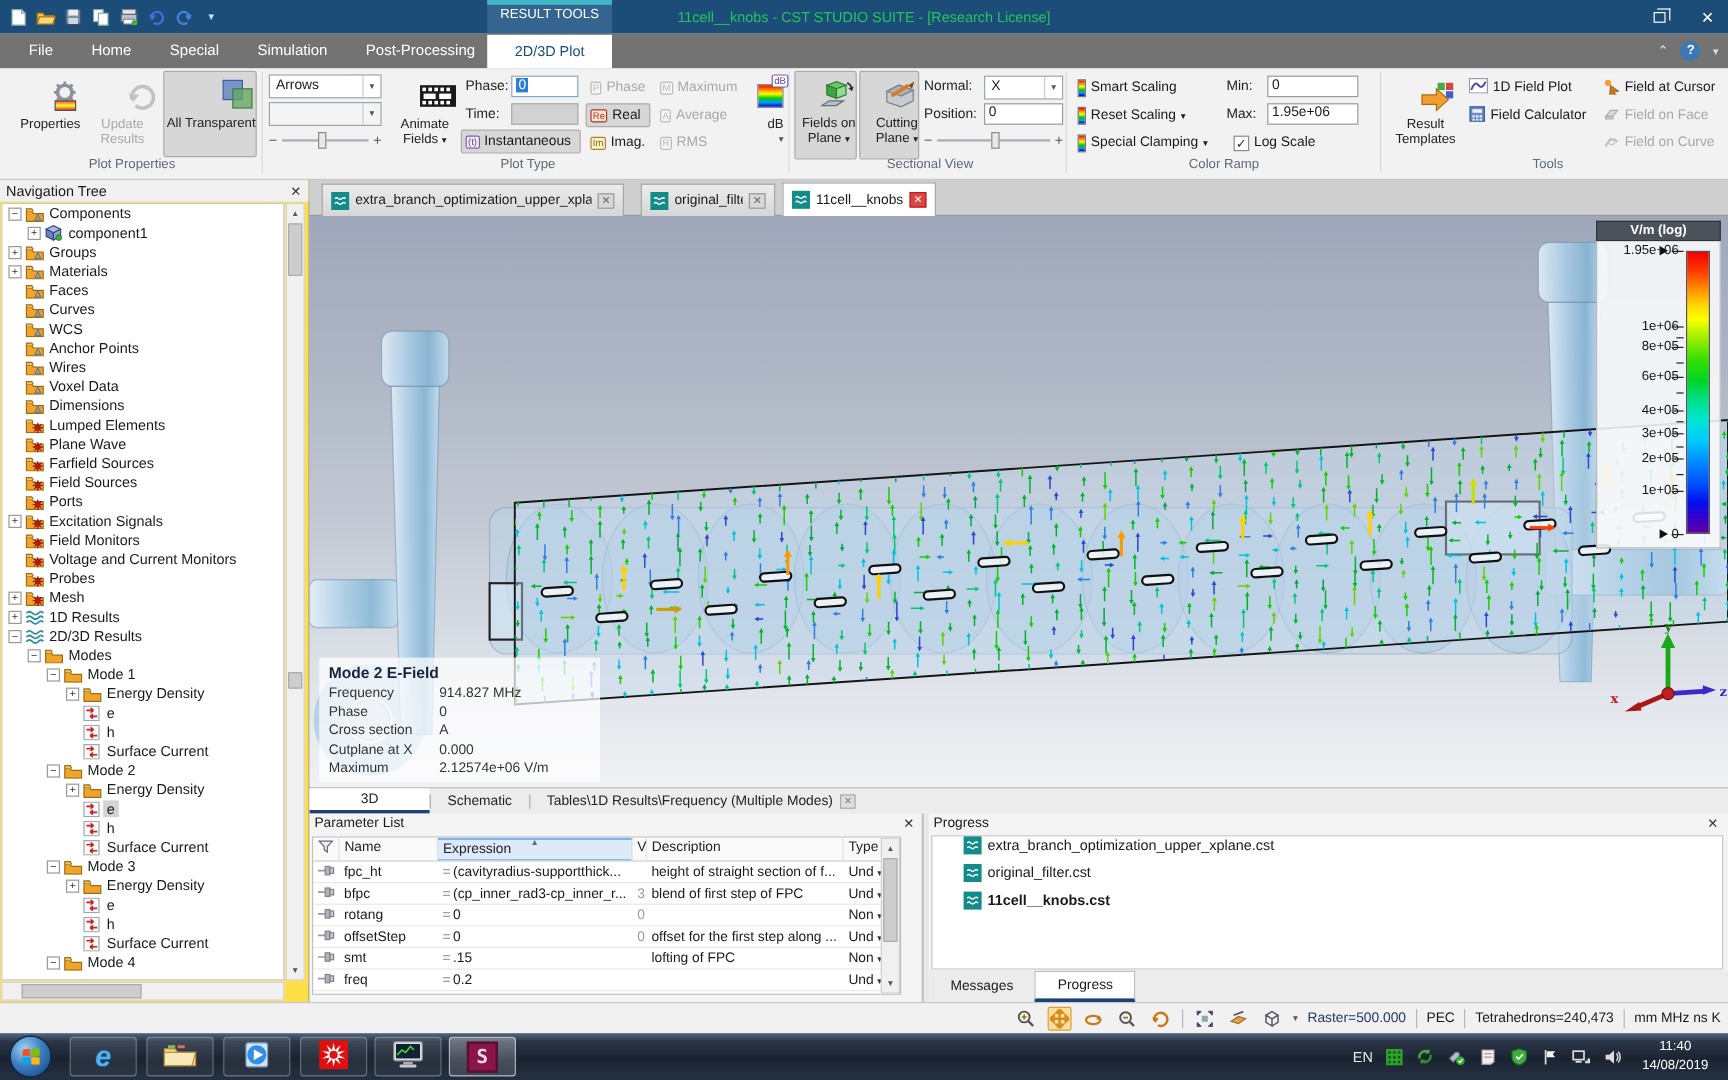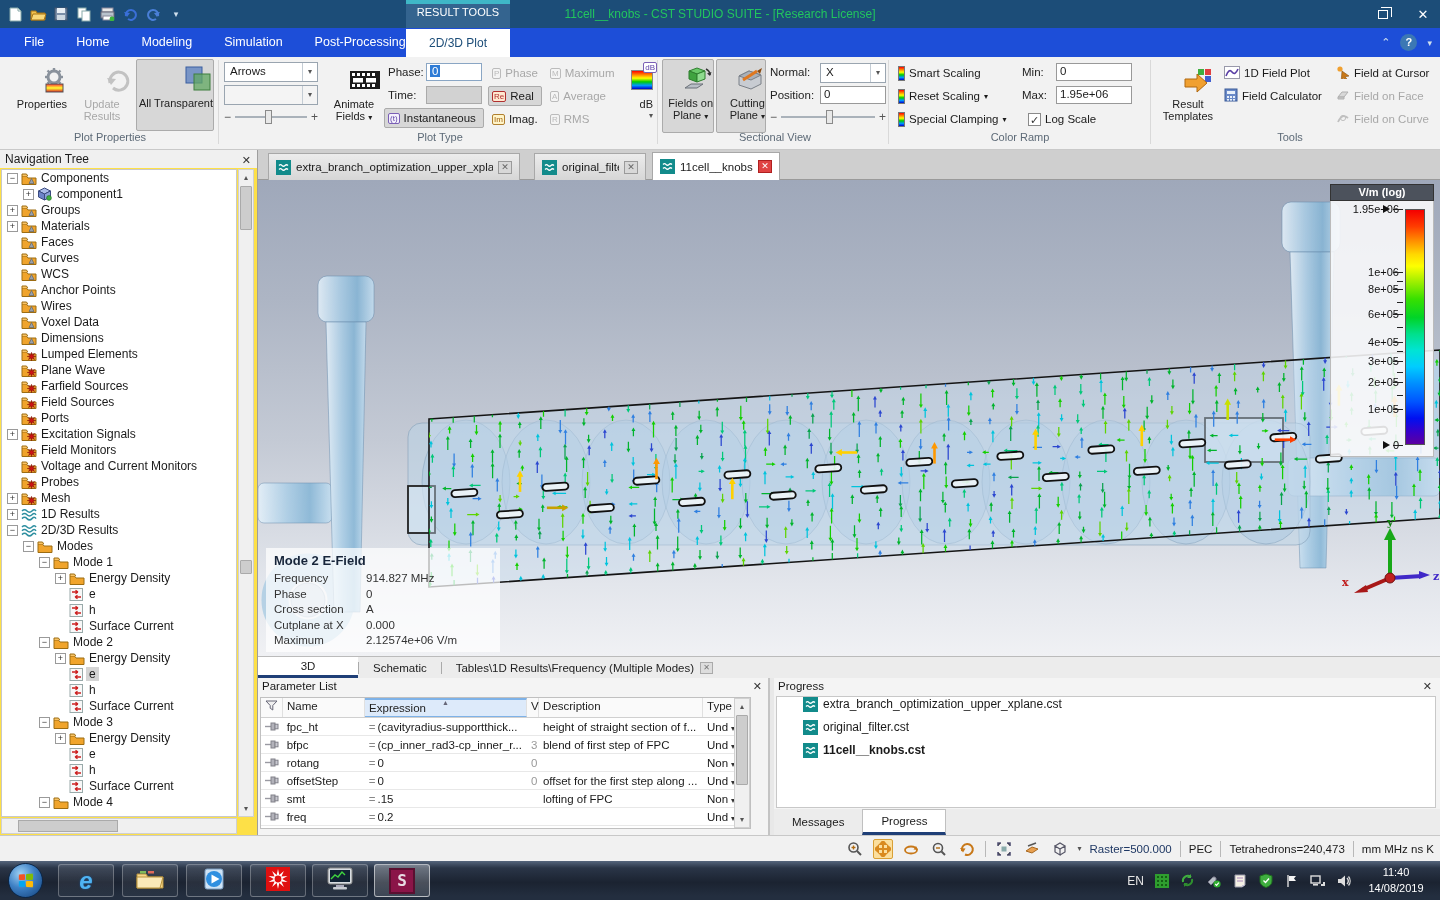--- a/index.html
+++ b/index.html
@@ -15,21 +15,21 @@
   #title-text { left:0; top:0; width:1440px; height:28px; text-align:center; line-height:28px; color:#22c55e; font-size:12px; }
   #ctx-tab { left:406px; top:0; width:104px; height:28px; background:#34648f; }
   #ctx-tab .accent { position:absolute; left:0; top:0; width:100%; height:4px; background:#3fb7c7; }
   #ctx-tab .lbl { position:absolute; left:0; top:6px; width:100%; text-align:center; color:#fff; font-size:11px; }
   #win-btns { right:4px; top:0; height:28px; display:flex; align-items:center; gap:14px; color:#fff; }
   .winbtn { width:26px; height:22px; display:flex; align-items:center; justify-content:center; font-size:13px; }
   .restore-sq { position:relative; width:10px; height:9px; border:1px solid #fff; background:transparent; }
   .restore-sq::before { content:""; position:absolute; left:2px; top:-4px; width:10px; height:9px; border:1px solid #fff; border-bottom:none; border-left:none; }
 
   
-  #menubar { left:0; top:28px; width:1440px; height:29px; background:#1d4ed8; }
+  #menubar { left:0; top:28px; width:1440px; height:29px; background:#737373; }
   #menu-tabs { position:absolute; left:8px; top:0; height:29px; display:flex; }
   .mtab { padding:0 16px; line-height:29px; color:#fff; font-size:12.5px; }
   #active-doc-tab { left:406px; top:1px; width:104px; height:28px; background:#fff; text-align:center; line-height:28px; color:#1c4d78; font-size:12px; }
   #menu-right { right:8px; top:0; height:29px; display:flex; align-items:center; gap:10px; }
   .help-circle { width:17px; height:17px; border-radius:50%; background:#3c78b4; color:#fff; text-align:center; line-height:17px; font-size:11px; font-weight:bold; }
   .chev-up { color:#cfe0ee; font-size:11px; }
   .mini-caret { color:#cfe0ee; font-size:9px; }
 
   
   #ribbon { left:0; top:57px; width:1440px; height:93px; background:#f2f2f2; border-bottom:1px solid #c9c9c9; }
@@ -215,21 +215,21 @@
           <span class="restore-sq"></span>
         </span>
       <span class="winbtn">✕</span>
     </div>
   </div>
 
   <div id="menubar" class="abs">
     <div id="menu-tabs">
         <div class="mtab">File</div>
         <div class="mtab">Home</div>
-        <div class="mtab">Modeling</div>
+        <div class="mtab">Special</div>
         <div class="mtab">Simulation</div>
         <div class="mtab">Post-Processing</div>
         <div class="mtab">View</div>
       </div>
     <div id="active-doc-tab" class="abs">2D/3D Plot</div>
     <div id="menu-right" class="abs">
       <span class="chev-up">⌃</span>
       <span class="help-circle">?</span>
       <span class="mini-caret">▾</span>
     </div>

